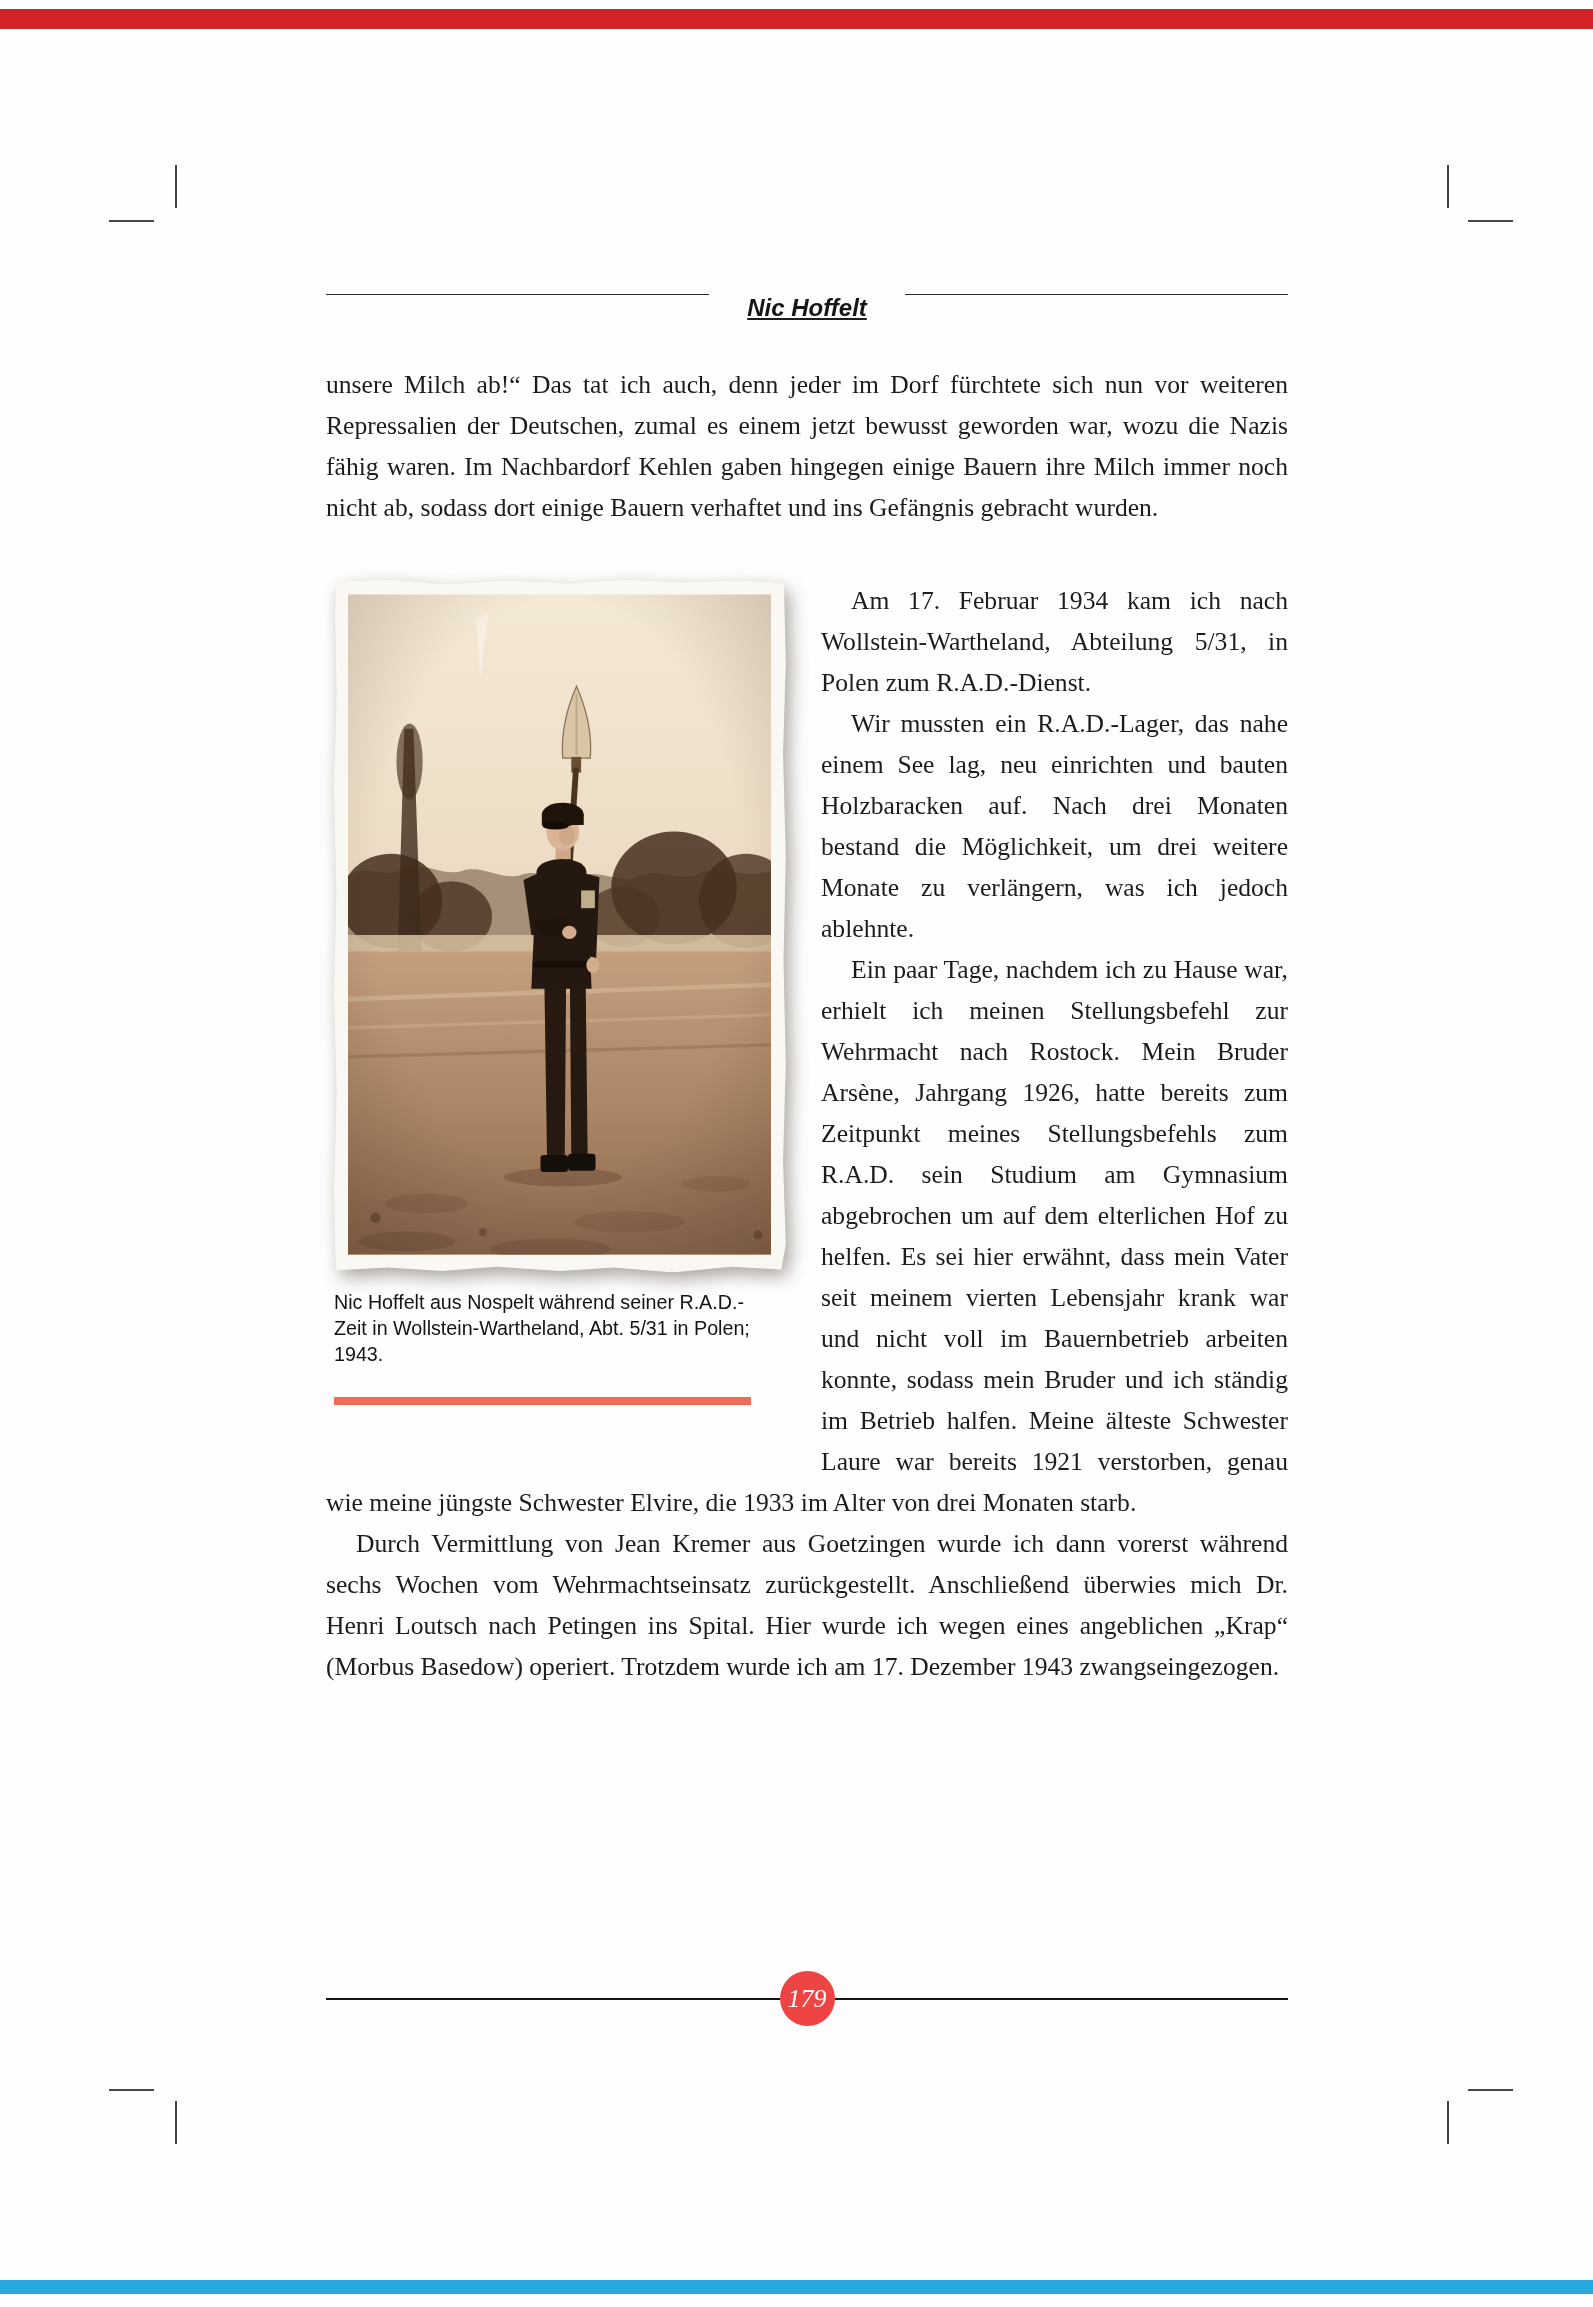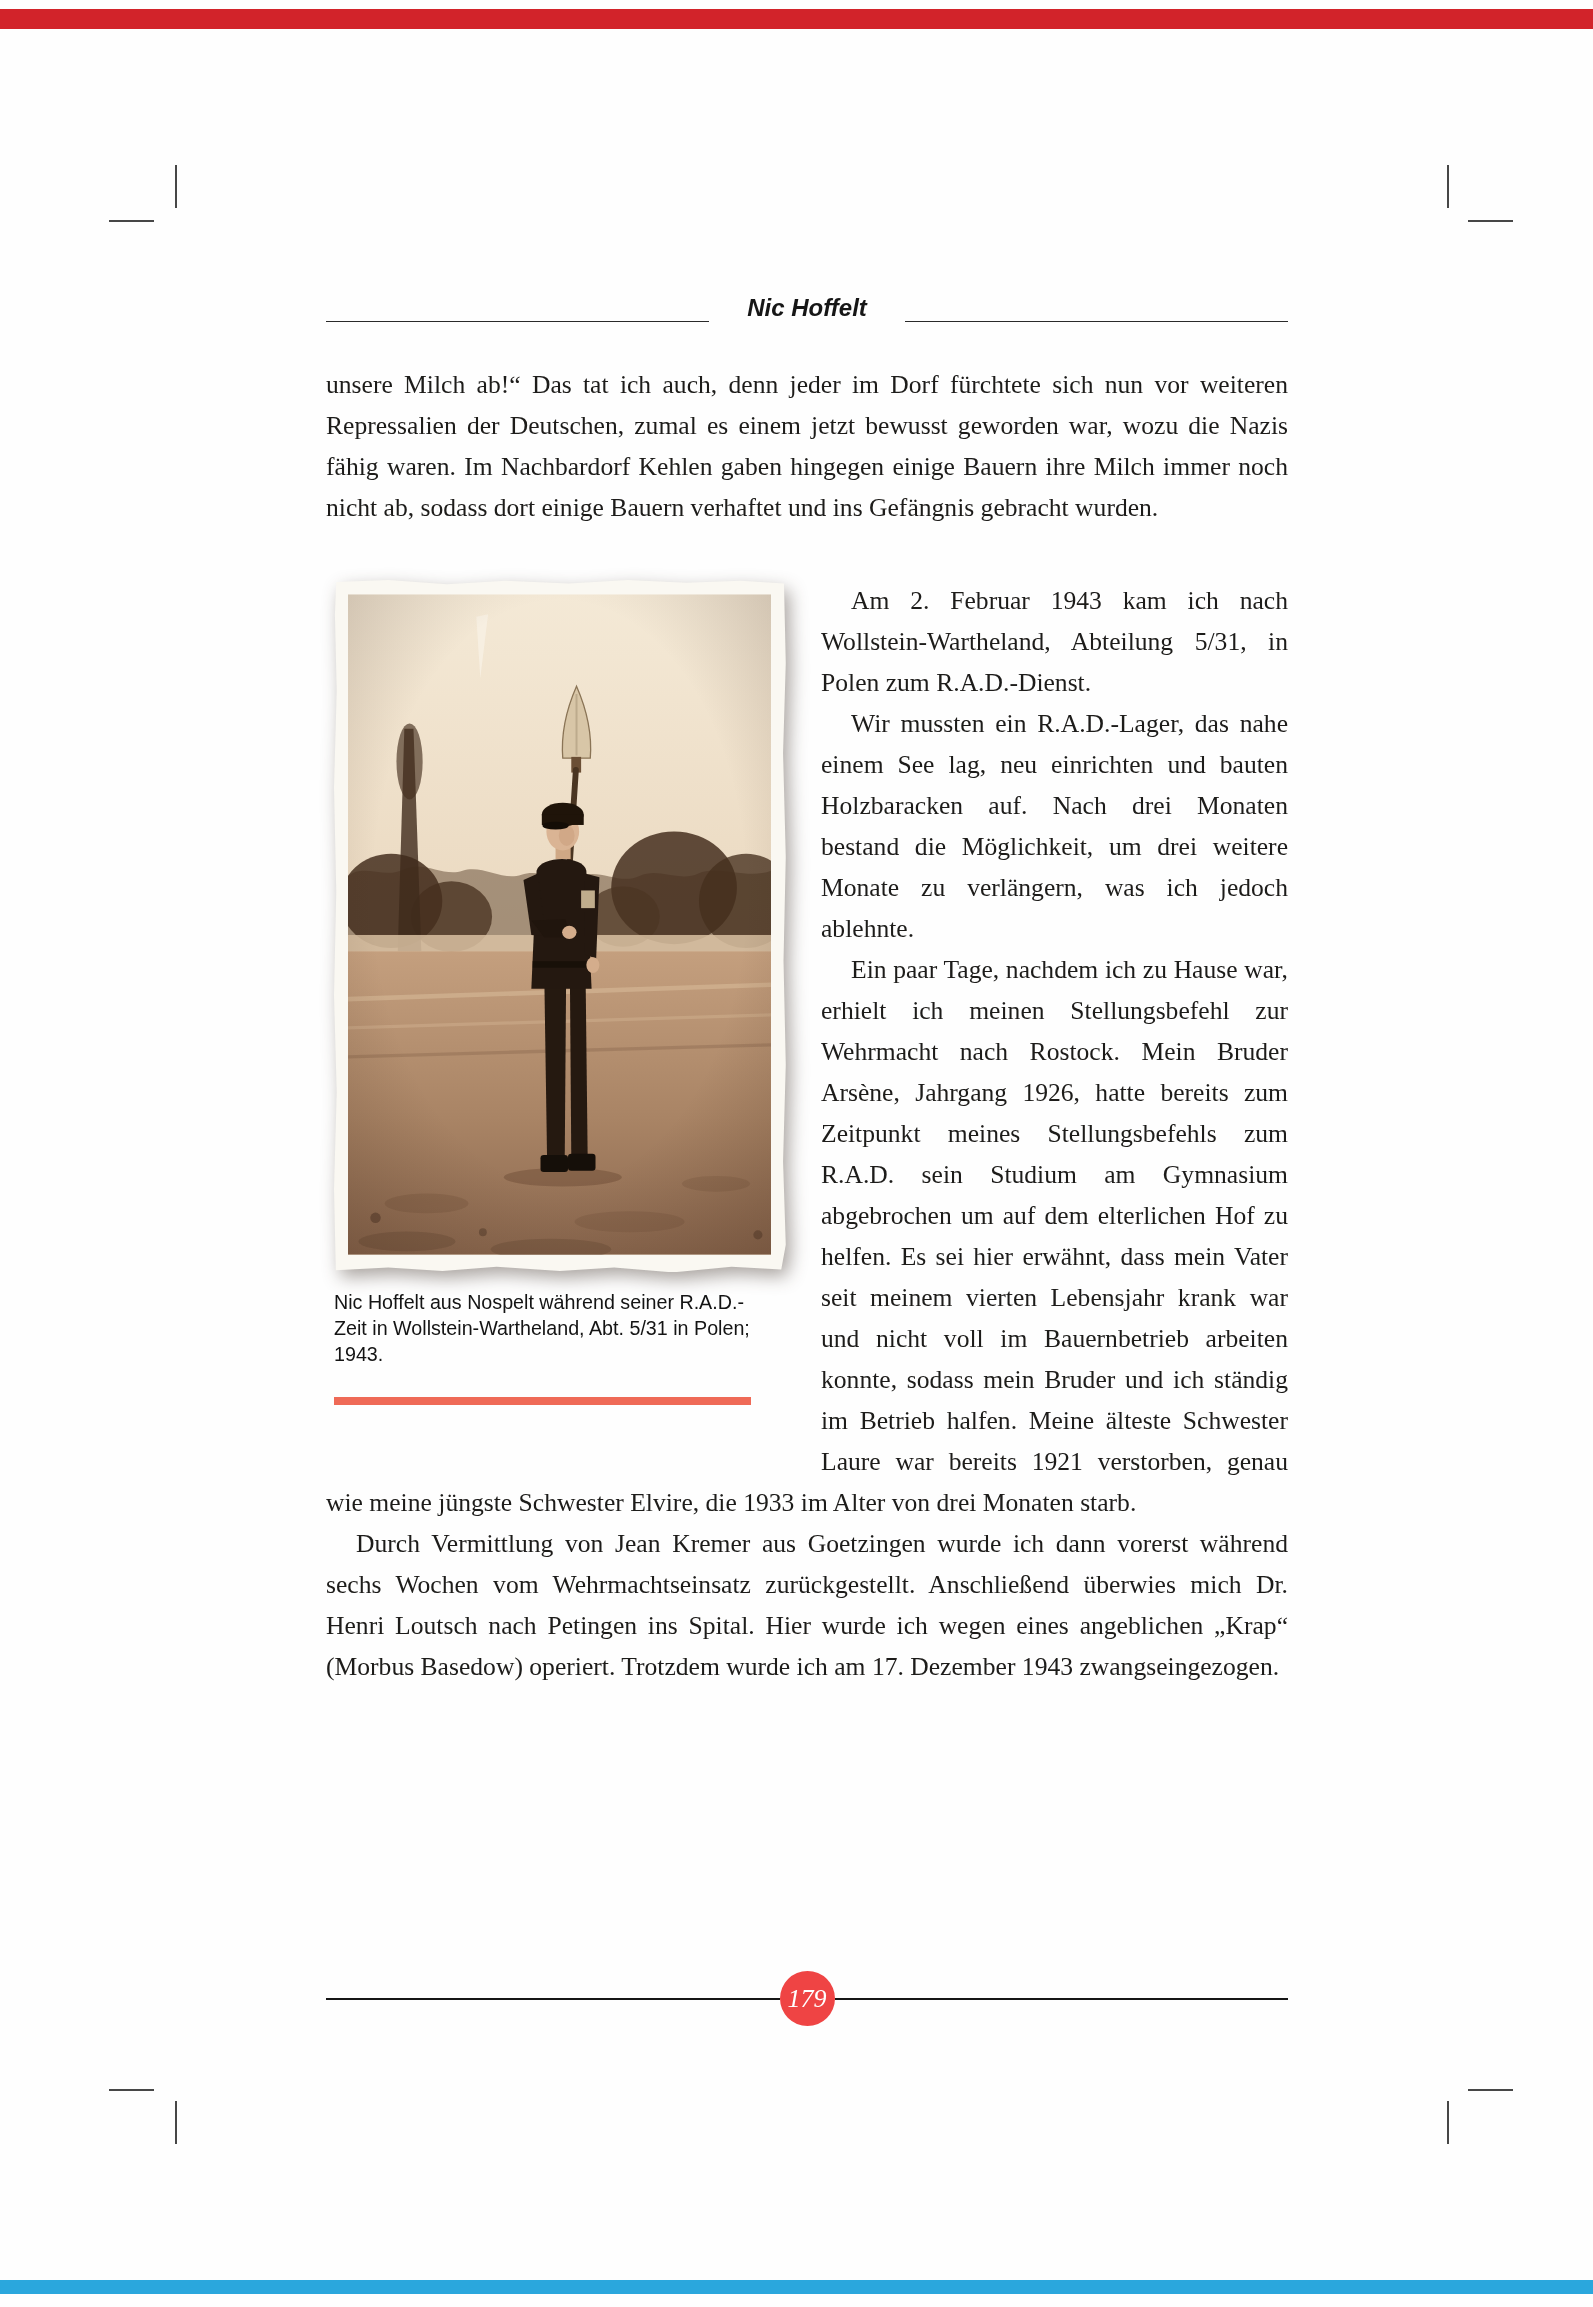--- a/index.html
+++ b/index.html
@@ -22,21 +22,21 @@
     position: absolute; top: 2280px; left: 0; right: 0; height: 14.4px;
     background: #2aa7dd;
   }
 
   
   .crop { position: absolute; background: #474747; }
 
   
   .chapter-header {
     position: absolute; top: 294px; left: 326px; width: 962px;
-    display: flex; align-items: flex-end;
+    display: flex; align-items: flex-start; text-decoration: underline;
   }
   .hrule { flex: 1; height: 1.3px; background: #2a2a2a; }
   .header-title {
     font-family: "Liberation Sans", sans-serif;
     font-style: italic; font-weight: 600;
     font-size: 24px; padding: 0 38px; white-space: nowrap;
     color: #161616;
   }
 
   
@@ -177,21 +177,21 @@
               <ellipse cx="317" cy="353" rx="20" ry="6" fill="#140d06"></ellipse>
             </g>
             <rect x="0" y="0" width="646" height="1008" fill="url(#vigG)"></rect>
           </svg>
         </div>
       </div>
       <figcaption class="photo-caption">Nic Hoffelt aus Nospelt während seiner R.A.D.-Zeit in Wollstein-Wartheland, Abt. 5/31 in Polen; 1943.</figcaption>
       <div class="caption-rule"></div>
     </figure>
 
-    <p class="para indent">Am 2. Februar 1943 kam ich nach Wollstein-Wartheland, Abteilung 5/31, in Polen zum R.A.D.-Dienst.</p>
+    <p class="para indent">Am 17. Februar 1934 kam ich nach Wollstein-Wartheland, Abteilung 5/31, in Polen zum R.A.D.-Dienst.</p>
     <p class="para indent">Wir mussten ein R.A.D.-Lager, das nahe einem See lag, neu einrichten und bauten Holzbaracken auf. Nach drei Monaten bestand die Möglichkeit, um drei weitere Monate zu verlängern, was ich jedoch ablehnte.</p>
     <p class="para indent">Ein paar Tage, nachdem ich zu Hause war, erhielt ich meinen Stellungsbefehl zur Wehrmacht nach Rostock. Mein Bruder Arsène, Jahrgang 1926, hatte bereits zum Zeitpunkt meines Stellungsbefehls zum R.A.D. sein Studium am Gymnasium abgebrochen um auf dem elterlichen Hof zu helfen. Es sei hier erwähnt, dass mein Vater seit meinem vierten Lebensjahr krank war und nicht voll im Bauernbetrieb arbeiten konnte, sodass mein Bruder und ich ständig im Betrieb halfen. Meine älteste Schwester Laure war bereits 1921 verstorben, genau wie meine jüngste Schwester Elvire, die 1933 im Alter von drei Monaten starb.</p>
     <p class="para indent">Durch Vermittlung von Jean Kremer aus Goetzingen wurde ich dann vorerst während sechs Wochen vom Wehrmachtseinsatz zurückgestellt. Anschließend überwies mich Dr. Henri Loutsch nach Petingen ins Spital. Hier wurde ich wegen eines angeblichen „Krap“ (Morbus Basedow) operiert. Trotzdem wurde ich am 17. Dezember 1943 zwangseingezogen.</p>
   </main>
 
   <footer class="page-footer">
     <span class="fline"></span>
     <span class="page-circle">
       <span>179</span>
     </span>

